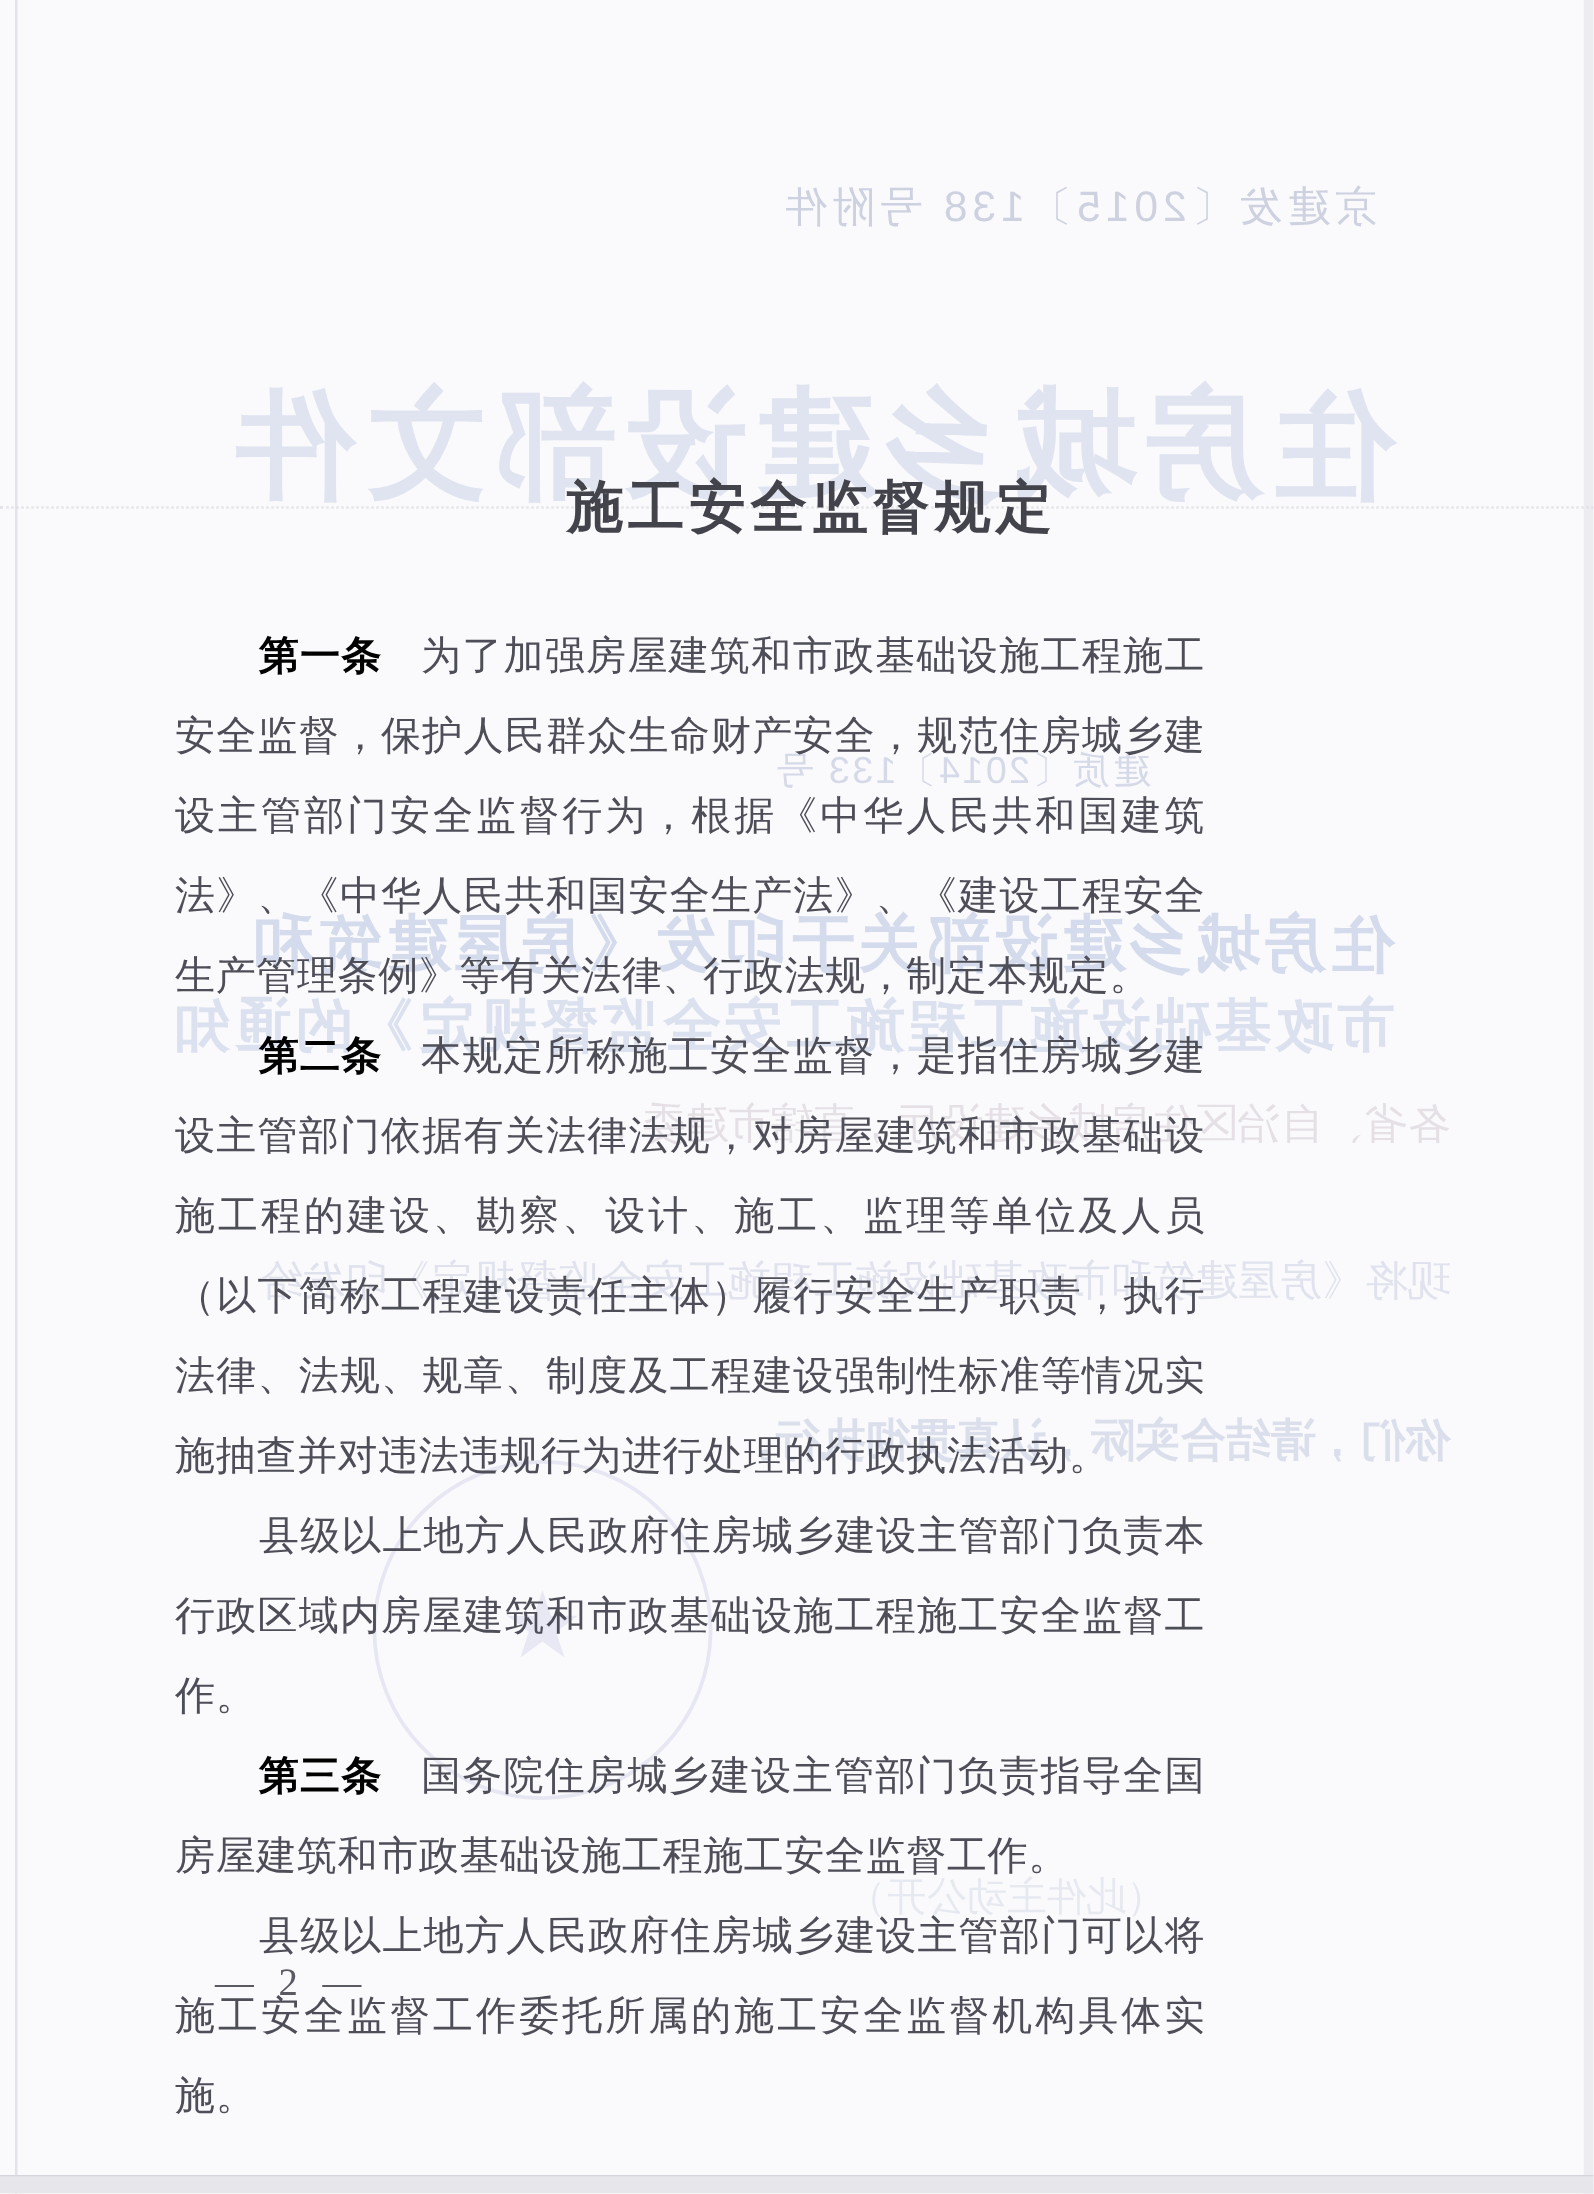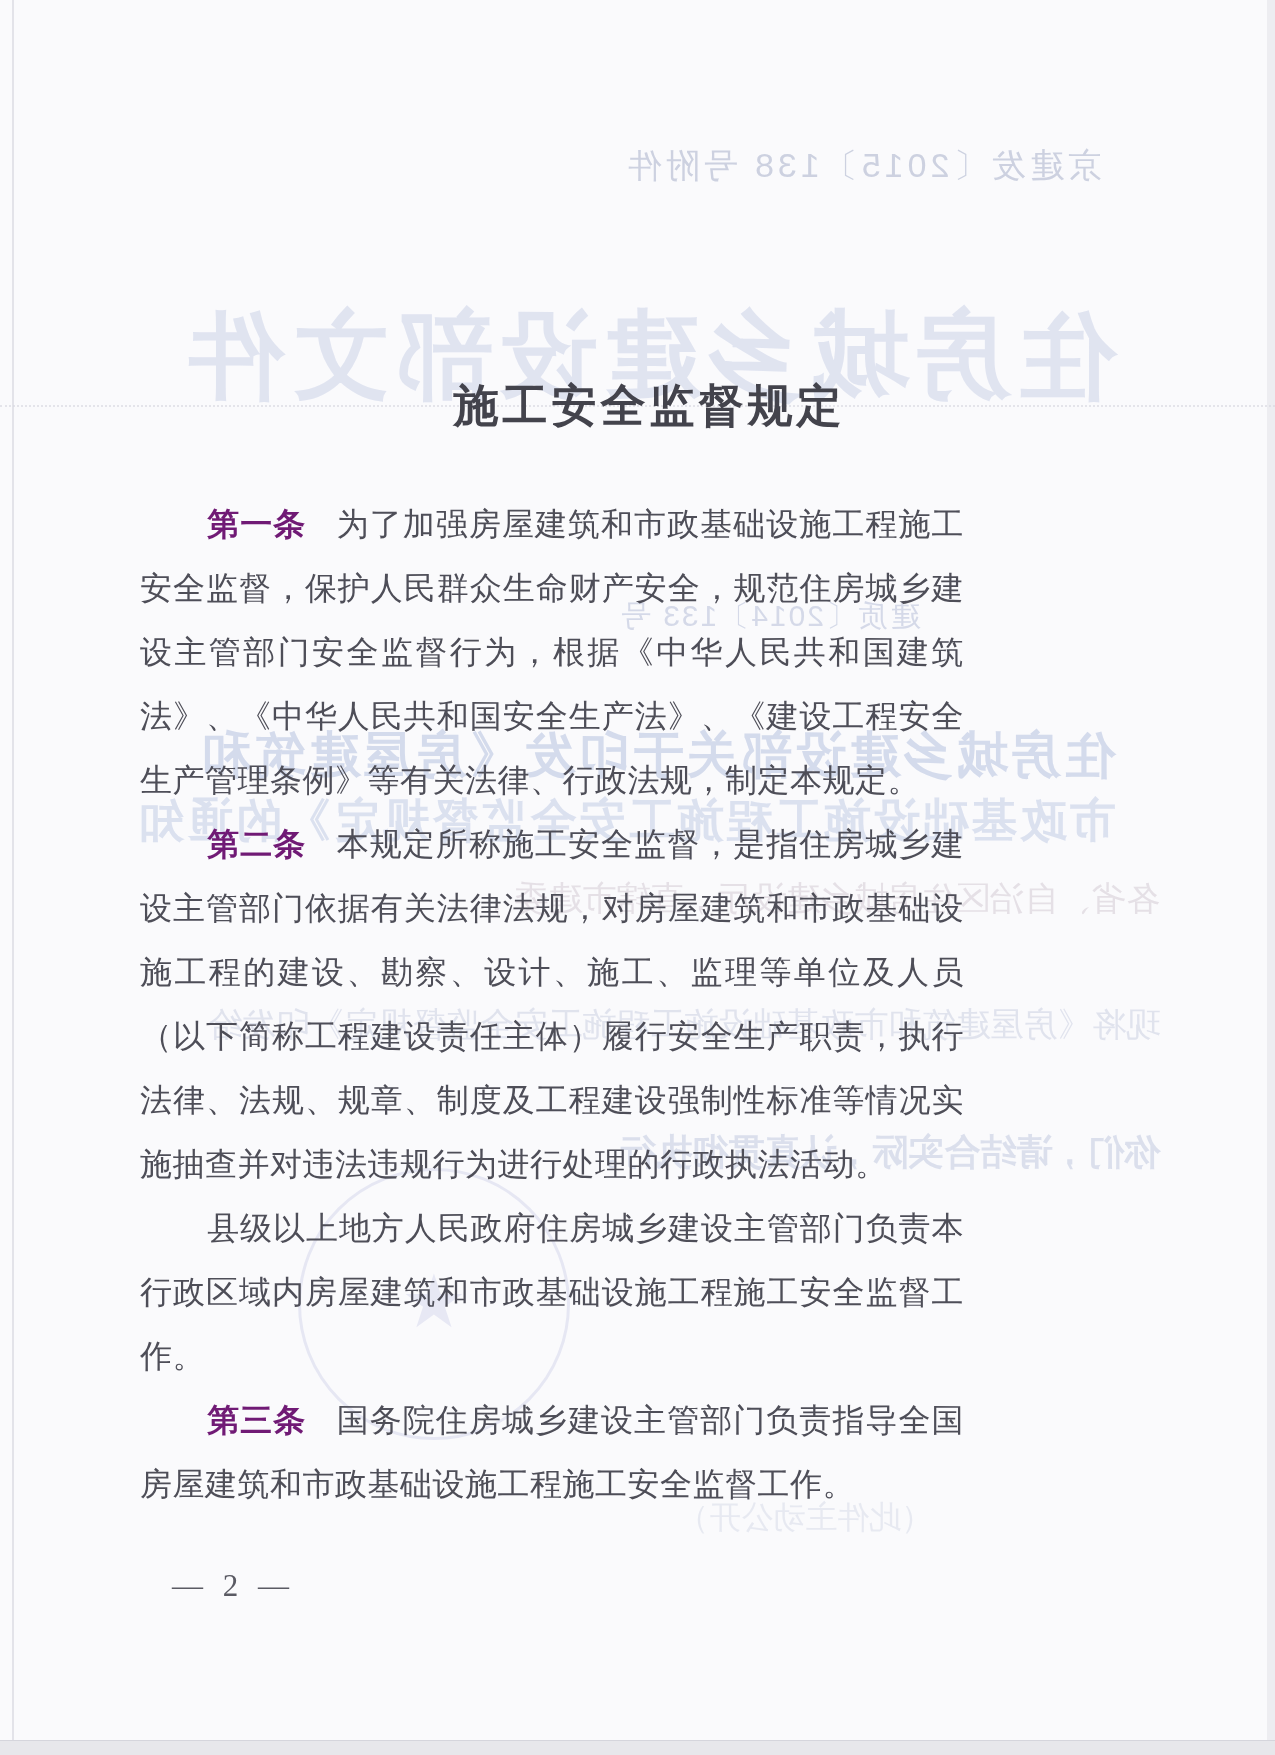--- a/index.html
+++ b/index.html
@@ -110,21 +110,21 @@
   .doc-title.line2 { top: 376px; padding-left: 24px; }
 
   .doc-body {
     position: absolute; left: 140px; top: 492px; width: 824px;
     font-size: 32px; line-height: 64px; letter-spacing: 0.5px;
     color: #4e4e58;
     text-align: justify;
   }
   .doc-body p { text-indent: 2.1em; }
   .para-label {
-    font-weight: bold; color: #701a75;
+    font-weight: bold; color: #000000;
     font-family: "Liberation Sans", sans-serif;
     margin-right: 0.95em;
     margin-top: 40px;
   }
   .para-label:empty { margin-right: 0; }
 
   .page-number {
     position: absolute; left: 172px; top: 1568px;
     font-size: 31px; letter-spacing: 6px; color: #5a5a63;
   }
@@ -152,17 +152,18 @@
     <span class="seal-star">★</span>
   </div>
 
   <h1 class="doc-title line2">施工安全监督规定</h1>
 
   <div class="doc-body">
     <p><span class="para-label">第一条</span><span>为了加强房屋建筑和市政基础设施工程施工安全监督，保护人民群众生命财产安全，规范住房城乡建设主管部门安全监督行为，根据《中华人民共和国建筑法》、《中华人民共和国安全生产法》、《建设工程安全生产管理条例》等有关法律、行政法规，制定本规定。</span></p>
     <p><span class="para-label">第二条</span><span>本规定所称施工安全监督，是指住房城乡建设主管部门依据有关法律法规，对房屋建筑和市政基础设施工程的建设、勘察、设计、施工、监理等单位及人员（以下简称工程建设责任主体）履行安全生产职责，执行法律、法规、规章、制度及工程建设强制性标准等情况实施抽查并对违法违规行为进行处理的行政执法活动。</span></p>
     <p><span class="para-label"></span><span>县级以上地方人民政府住房城乡建设主管部门负责本行政区域内房屋建筑和市政基础设施工程施工安全监督工作。</span></p>
     <p><span class="para-label">第三条</span><span>国务院住房城乡建设主管部门负责指导全国房屋建筑和市政基础设施工程施工安全监督工作。</span></p>
+    <p><span class="para-label"></span><span>县级以上地方人民政府住房城乡建设主管部门可以将施工安全监督工作委托所属的施工安全监督机构具体实施。</span></p>
   </div>
 
   <div class="page-number">— 2 —</div>
 
 </div>
 
 </body></html>

